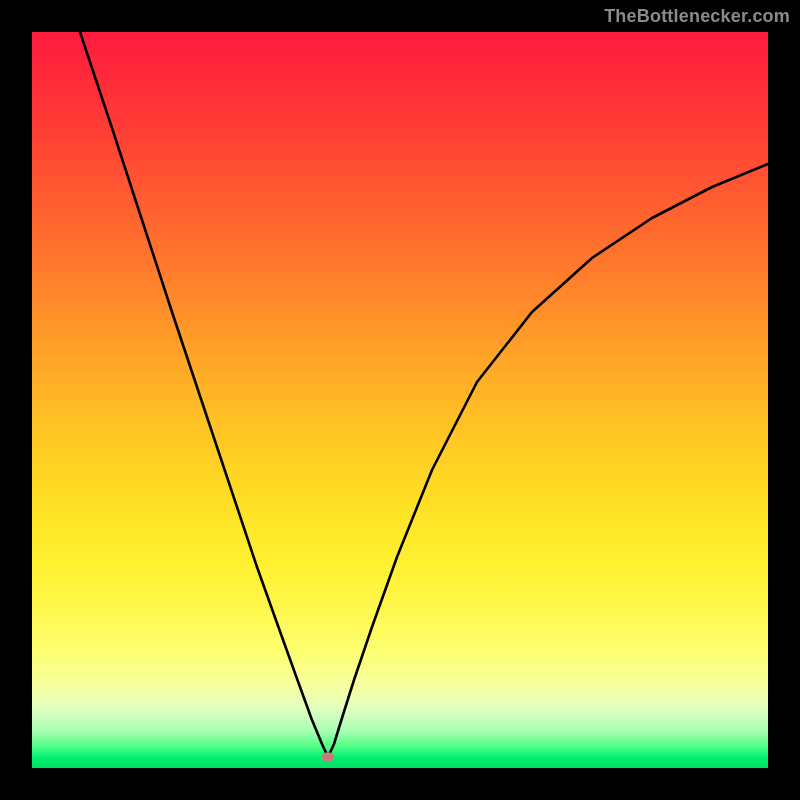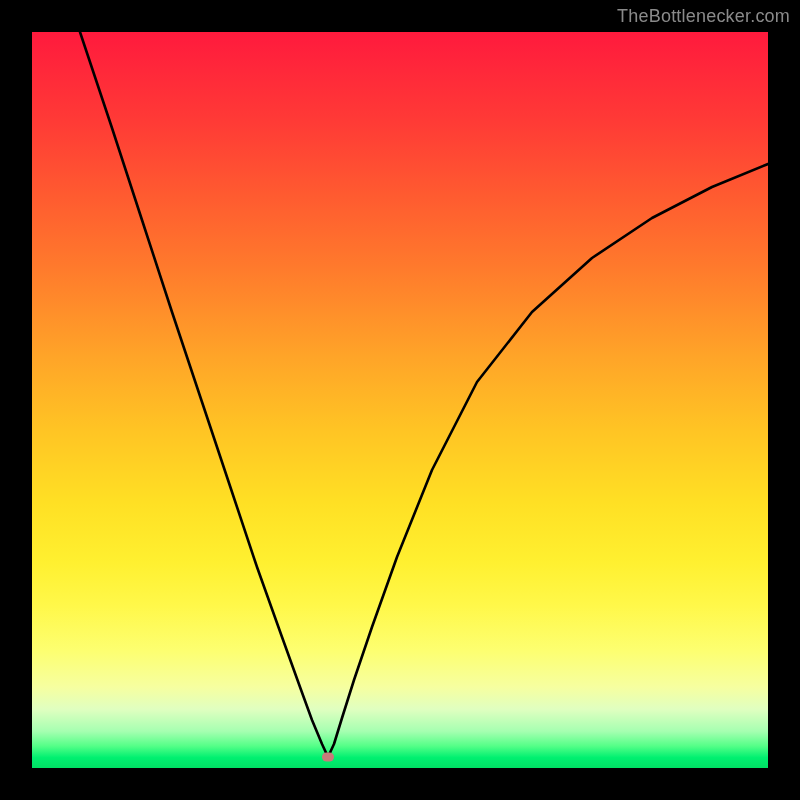--- a/index.html
+++ b/index.html
@@ -60,21 +60,21 @@
     height: 9px;
     border-radius: 999px;
     transform: translate(-50%, -50%);
   }
   .watermark {
     position: absolute;
     top: 6px;
     right: 10px;
     color: #8a8a8a;
     font-size: 18px;
-    font-weight: 400;
+    font-weight: 700;
     letter-spacing: 0.2px;
     user-select: none;
   }
 </style>
 </head>
 <body>
 
 <div class="frame">
 
   <div class="plot-area">

